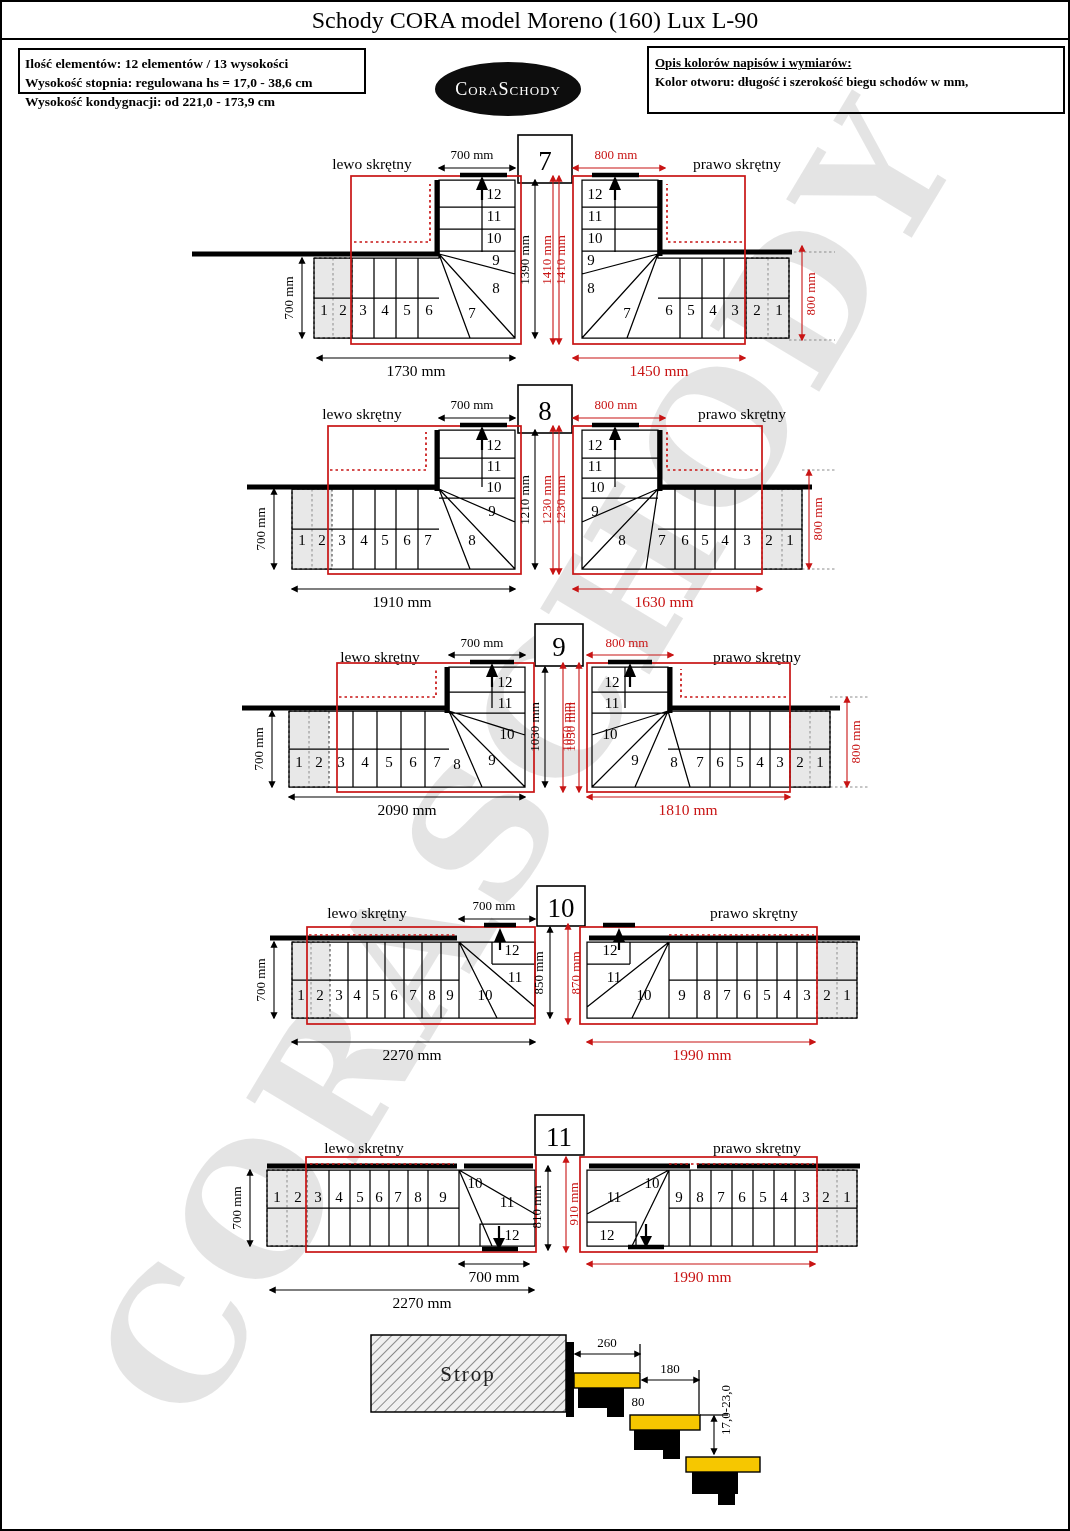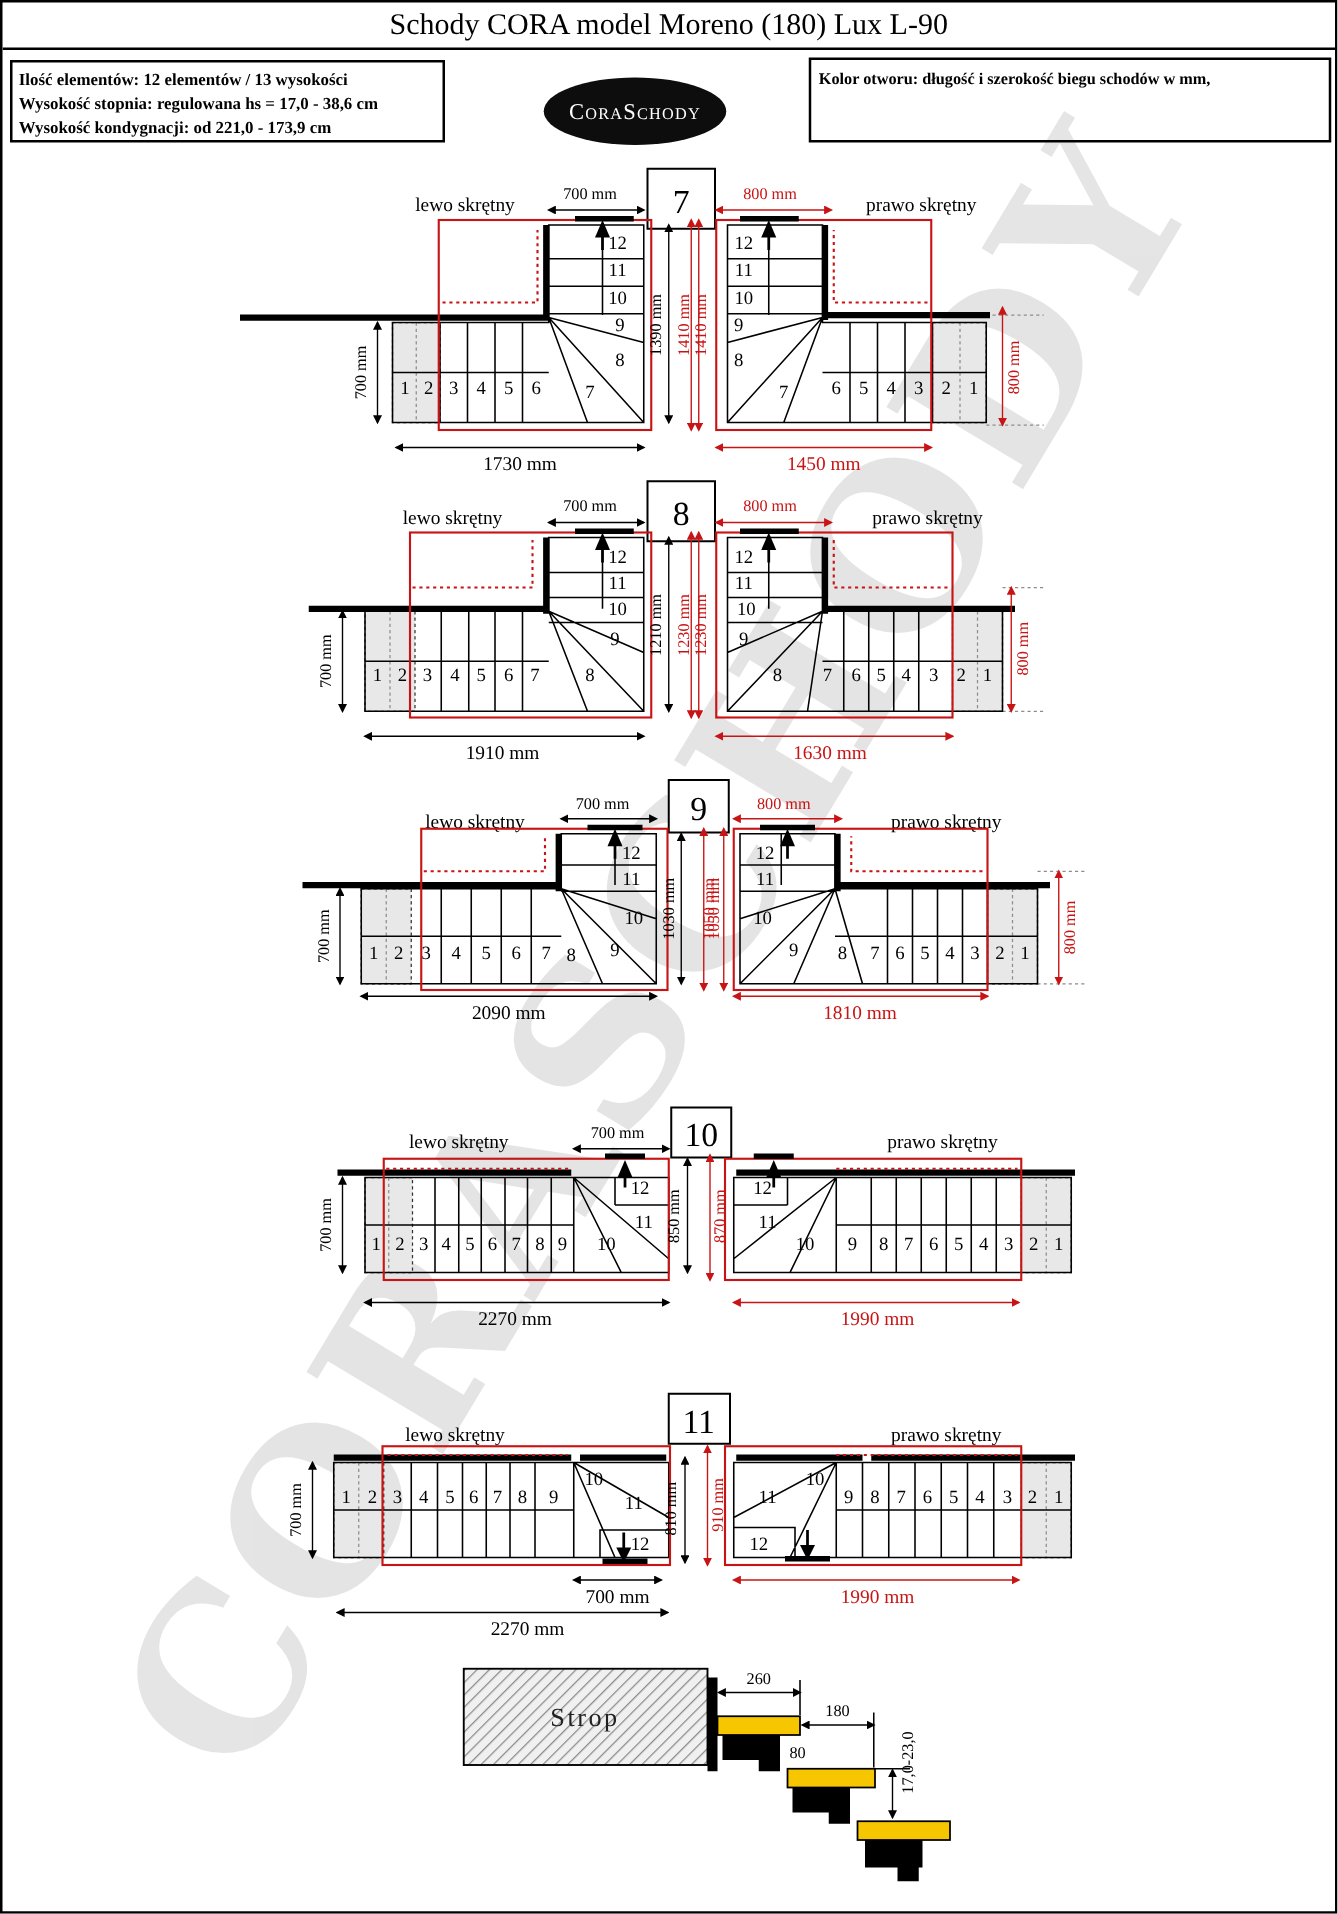--- a/index.html
+++ b/index.html
@@ -1,20 +1,20 @@
 <!DOCTYPE html>
 <html><head>
 <meta charset="utf-8">
 <style>
   html,body{margin:0;padding:0;background:#fff}
   .page{position:relative;width:1070px;height:1531px;box-sizing:border-box;border:2px solid #000;
         font-family:"Liberation Serif","DejaVu Serif",serif;overflow:hidden;background:#fff}
   .title{position:absolute;left:0;top:0;width:100%;height:38px;border-bottom:2px solid #000;
          text-align:center;font-size:24px;padding-top:5px;box-sizing:border-box;z-index:3}
-  .infobox{position:absolute;left:6px;top:46px;width:348px;height:66px;border:2px solid #000;
+  .infobox{position:absolute;left:16px;top:46px;width:348px;height:46px;border:2px solid #000;
            font-size:13.5px;font-weight:bold;padding:4px 5px;box-sizing:border-box;line-height:19px;z-index:3}
   .logo{position:absolute;left:433px;top:60px;width:146px;height:54px;background:#0d0d0d;border-radius:50%;
         color:#fff;text-align:center;line-height:54px;font-variant:small-caps;font-size:18px;letter-spacing:1px;z-index:3}
   .legend{position:absolute;left:645px;top:44px;width:418px;height:68px;border:2px solid #000;
           font-size:13px;font-weight:bold;padding:5px 6px;box-sizing:border-box;line-height:19px;z-index:3}
   .legend .h{text-decoration:underline}
   .redtxt{color:#c81414}
   .wm{position:absolute;left:140px;top:1295px;transform:rotate(-59deg);transform-origin:0 50%;
       font-size:175px;font-weight:bold;letter-spacing:6px;color:#000;opacity:.10;white-space:nowrap;
       z-index:0;pointer-events:none;font-family:"DejaVu Serif",serif}
@@ -40,28 +40,29 @@
   .blk{fill:#000}
   .yellow{fill:#f6c700;stroke:#000;stroke-width:1.4}
   .strop-t{font-size:21px;text-anchor:middle;fill:#222;letter-spacing:2px}
 </style>
 </head>
 <body>
 
 <div class="page">
   <div class="wm">CORASCHODY</div>
 
-  <div class="title">Schody CORA model Moreno (180) Lux L-90</div>
+  <div class="title">Schody CORA model Moreno (160) Lux L-90</div>
   <div class="infobox">
     <div>Ilość elementów: 12 elementów / 13 wysokości</div>
     <div>Wysokość stopnia: regulowana  hs = 17,0 - 38,6 cm</div>
     <div>Wysokość kondygnacji: od 221,0 - 173,9 cm</div>
   </div>
   <div class="logo">CoraSchody</div>
   <div class="legend">
+    <div class="h">Opis kolorów napisów i wymiarów:</div>
     <div>Kolor otworu:  długość i szerokość biegu schodów w mm,</div>
   </div>
 
   <svg class="board" width="1070" height="1531" viewBox="0 0 1070 1531">
     <defs>
       <marker id="mb" viewBox="0 0 10 10" refX="8" refY="5" markerWidth="6.5" markerHeight="6.5" orient="auto-start-reverse">
           <path d="M0,0L10,5L0,10z" fill="#000"></path>
         </marker>
       <marker id="mr" viewBox="0 0 10 10" refX="8" refY="5" markerWidth="6.5" markerHeight="6.5" orient="auto-start-reverse">
           <path d="M0,0L10,5L0,10z" fill="#c81414"></path>

